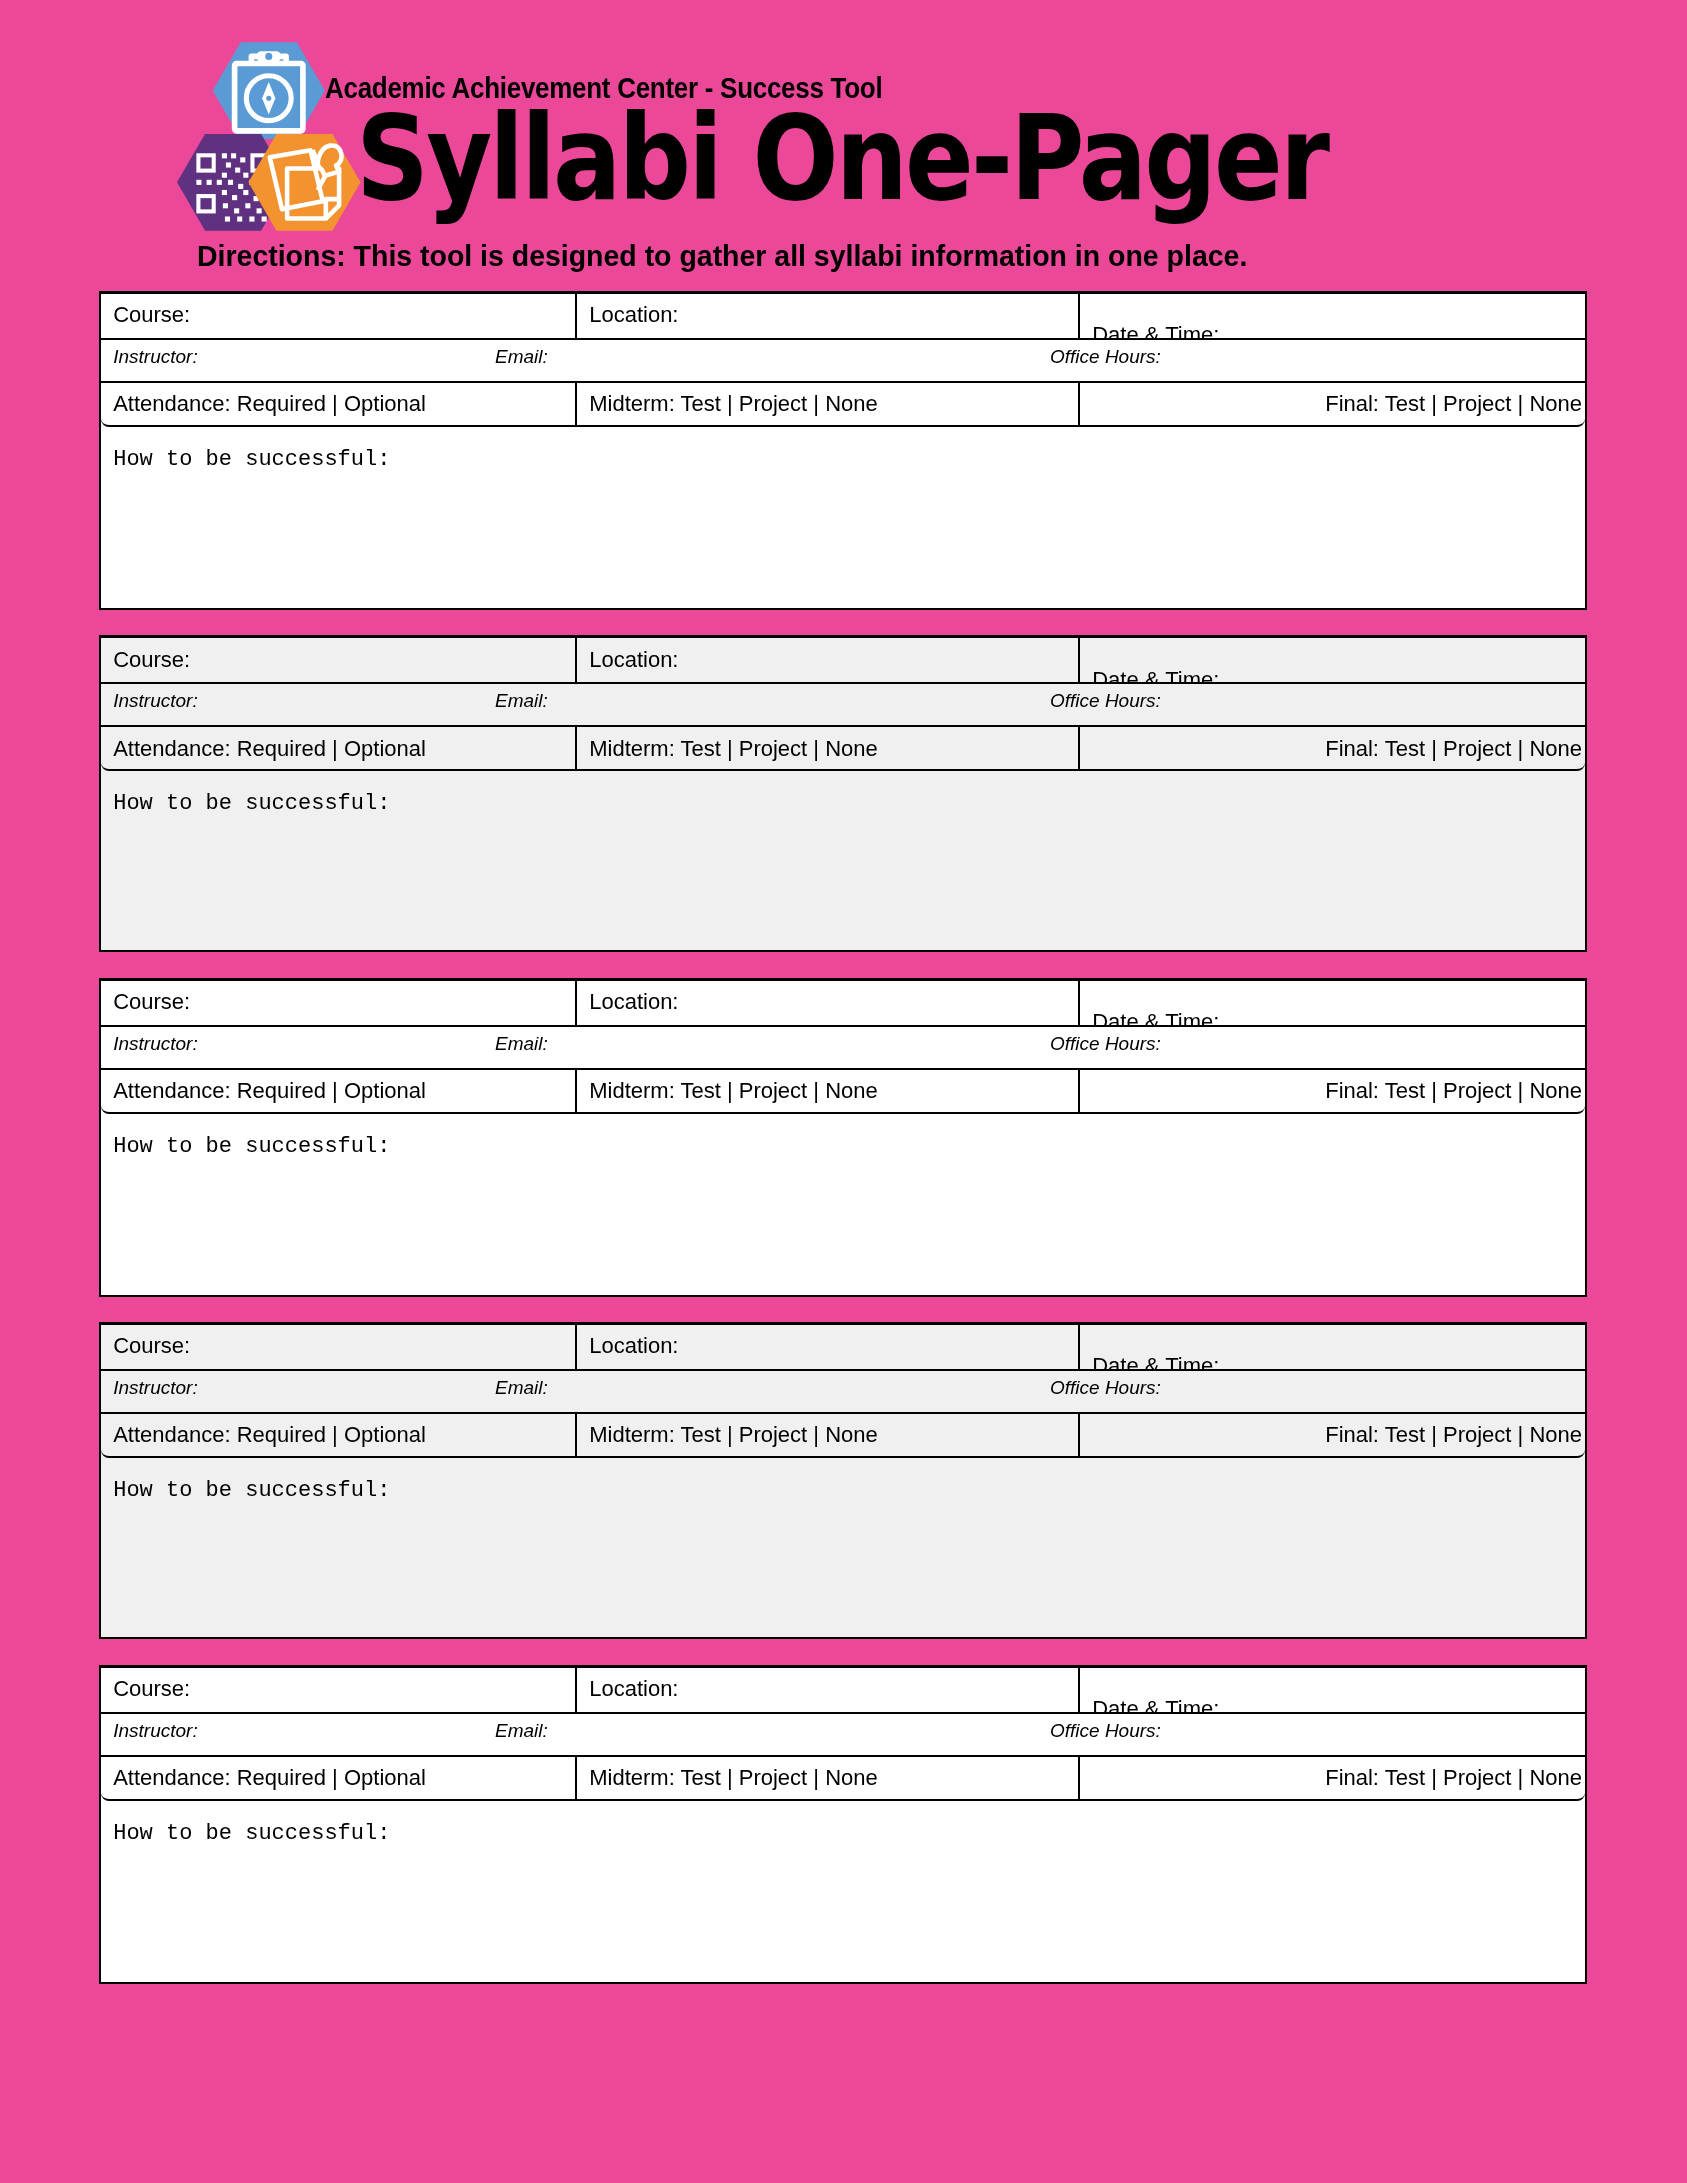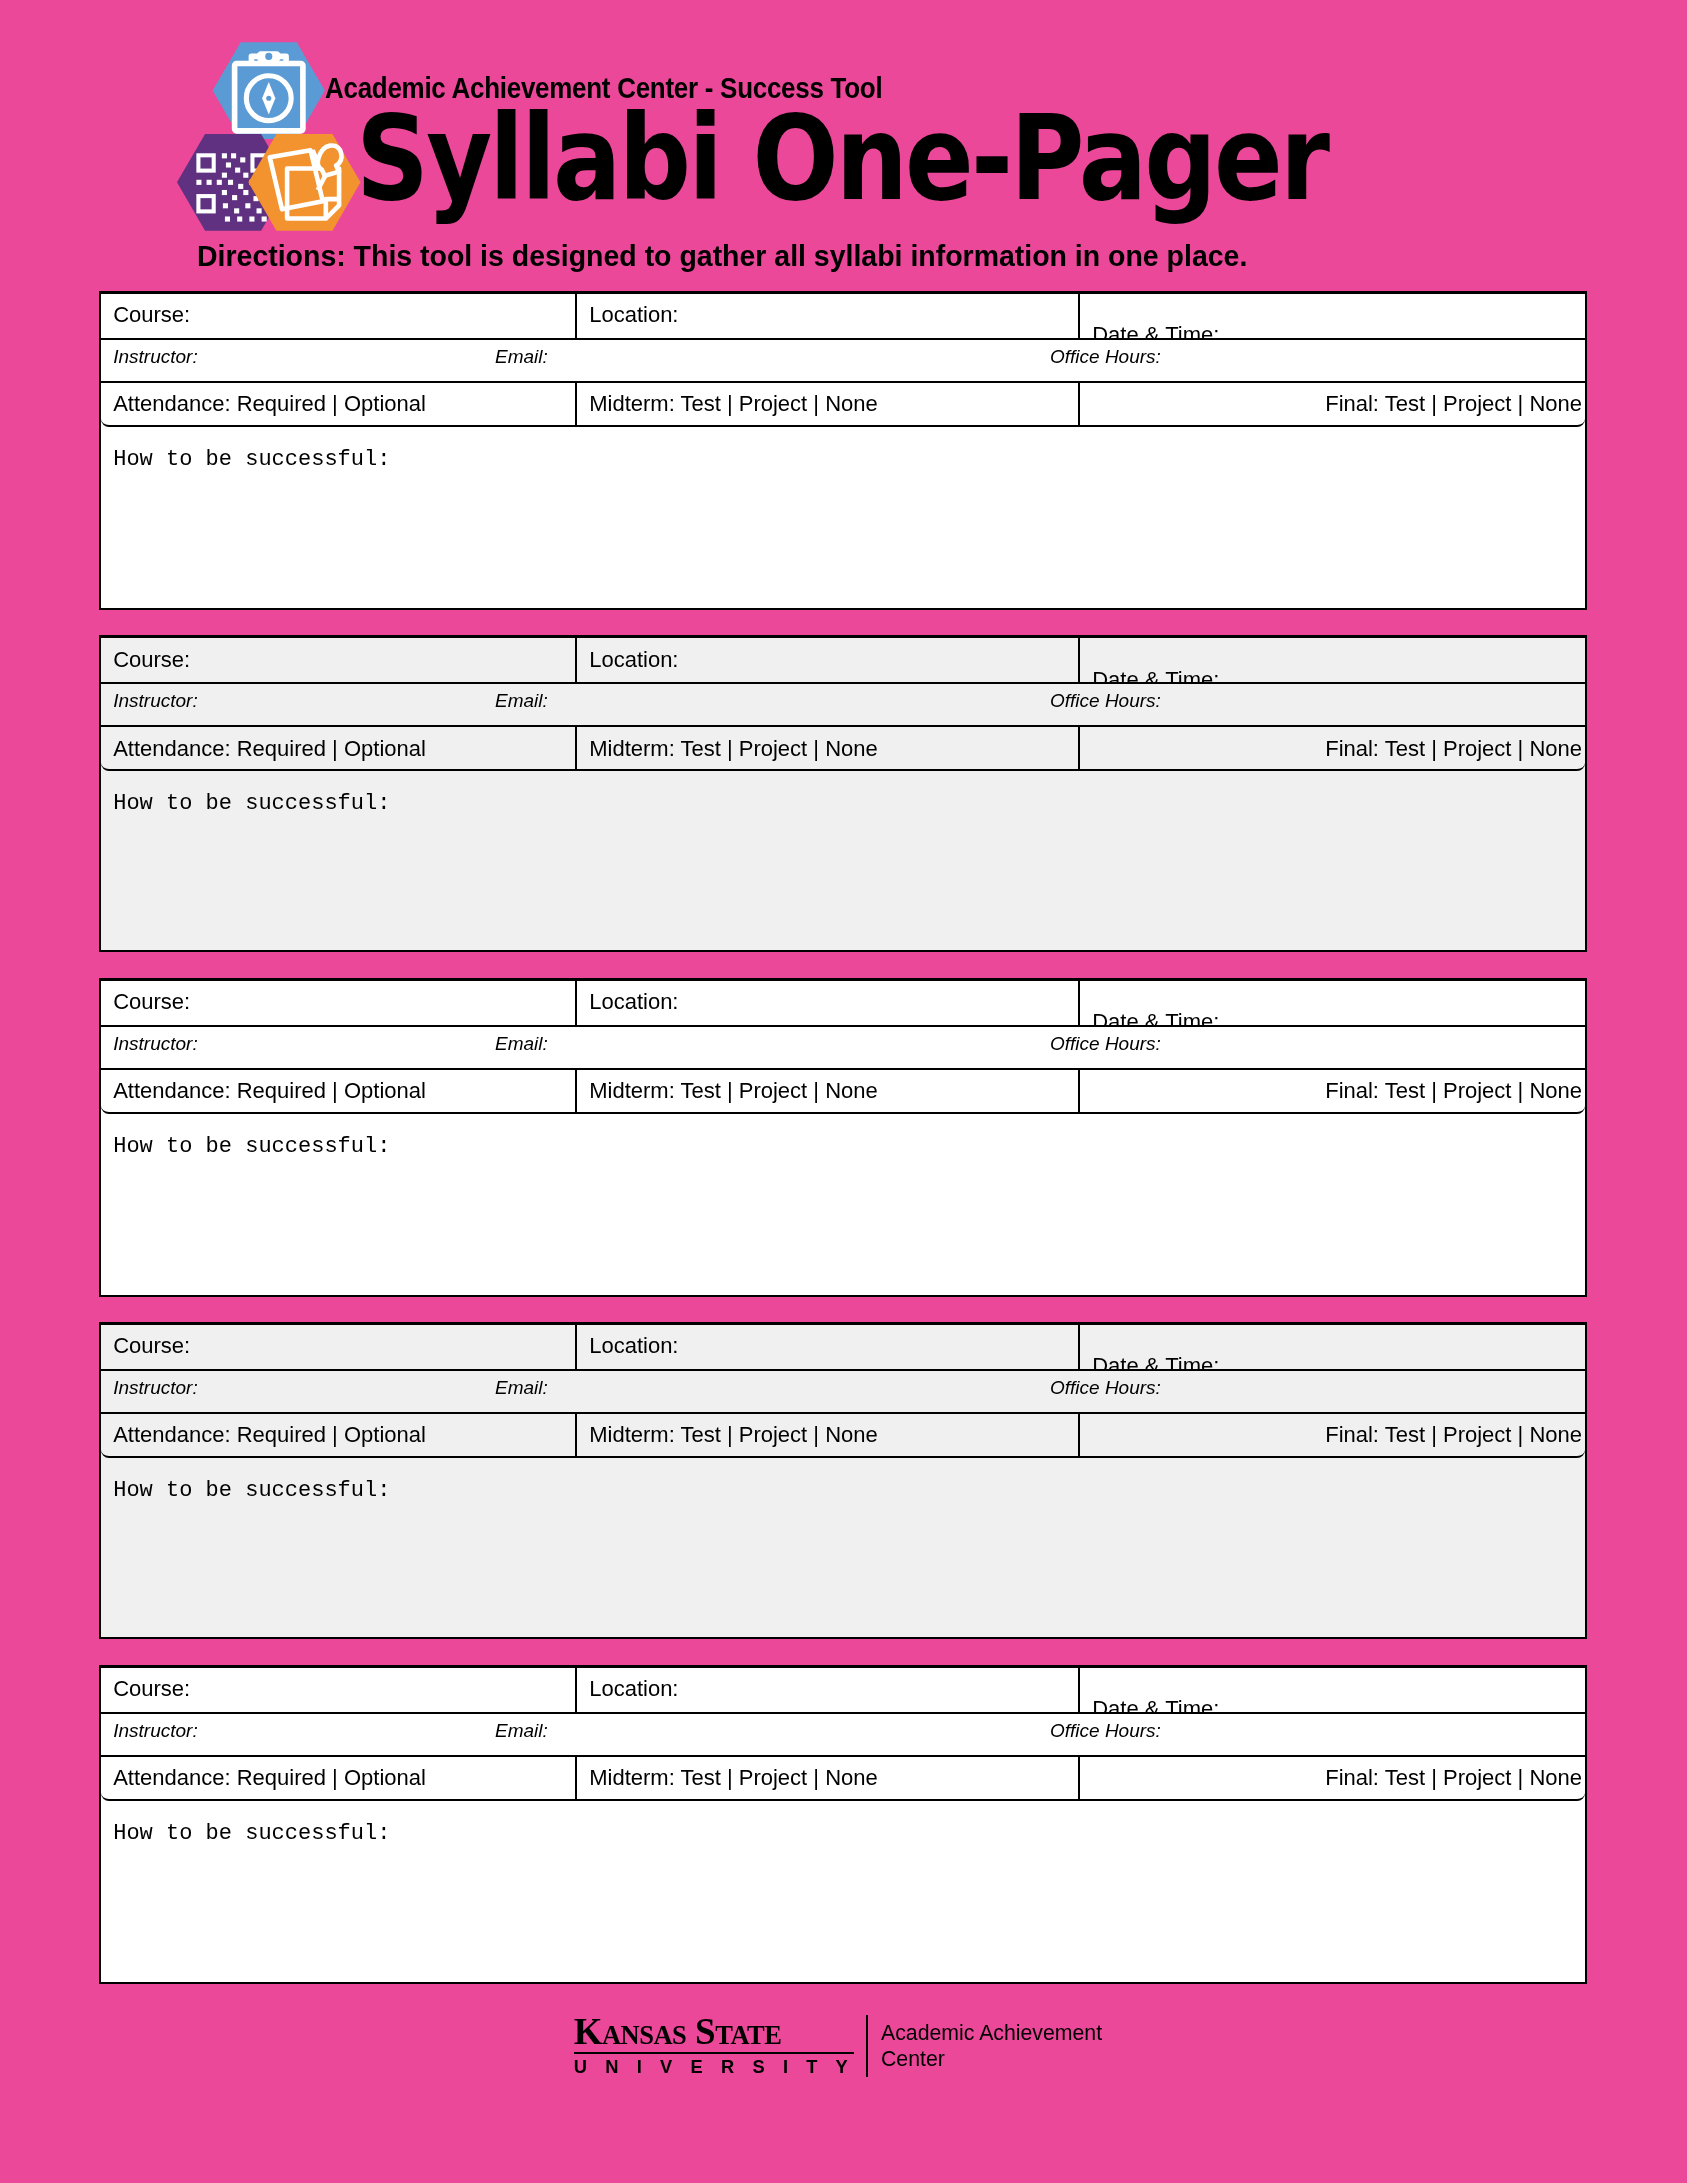--- a/index.html
+++ b/index.html
@@ -433,29 +433,15 @@
         <div class="cell c-midterm">Midterm: Test | Project | None</div>
         <div class="cell c-final">Final: Test | Project | None</div>
       </div>
       <div class="row row-notes">
         <div class="cell">How to be successful:</div>
       </div>
     </div>
 
   </div>
 
-  <div class="footer">
-    <div class="ksu-logo">
-      <div class="ksu-left">
-        <div class="ksu-kansas-state"><span>K</span><span class="sc">ANSAS</span> <span>S</span><span class="sc">TATE</span></div>
-        <div class="ksu-rule"></div>
-        <div class="ksu-university">U N I V E R S I T Y</div>
-      </div>
-      <div class="ksu-divider"></div>
-      <div class="ksu-right">
-        <div class="ksu-aac-line1">Academic Achievement</div>
-        <div class="ksu-aac-line2">Center</div>
-      </div>
-    </div>
-  </div>
 
 </div>
 
 
 </body></html>

